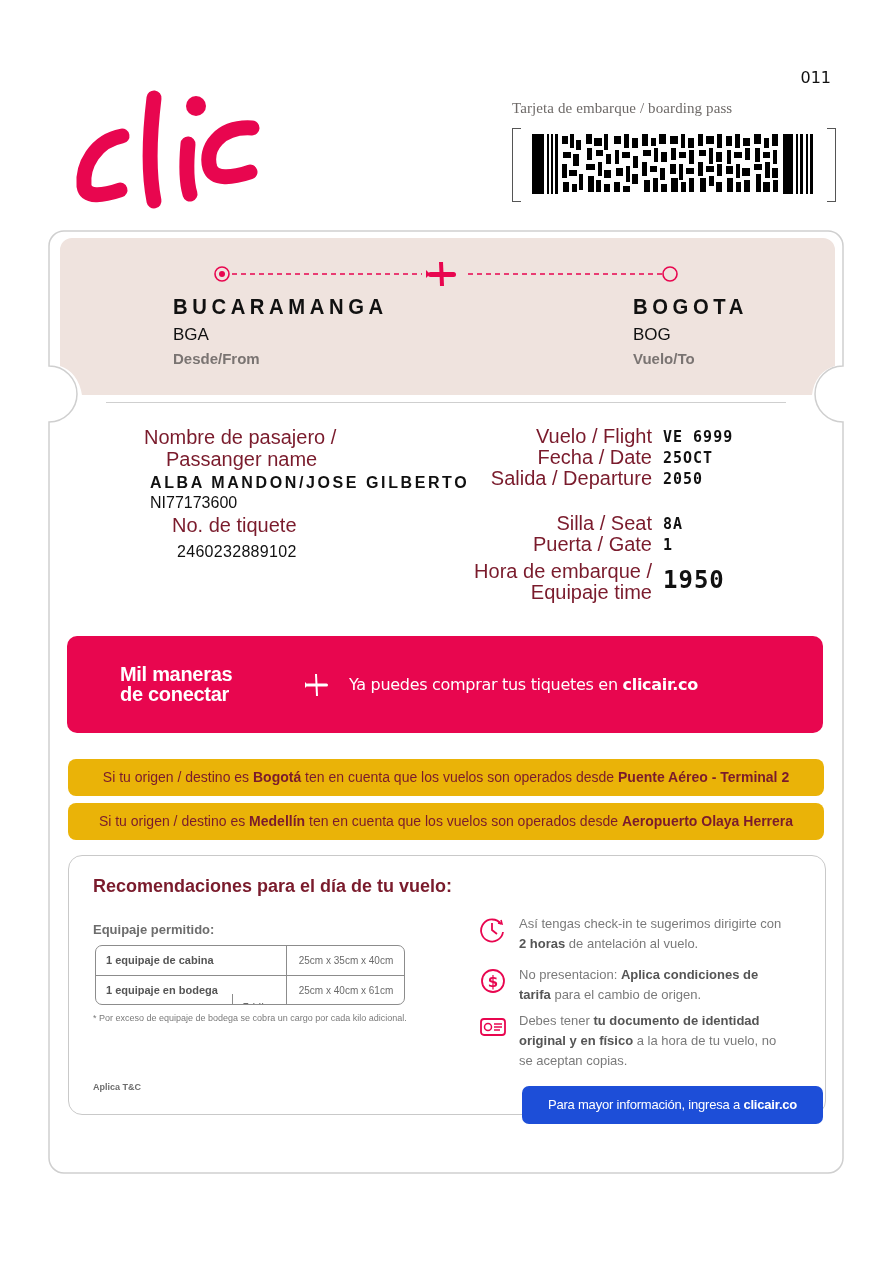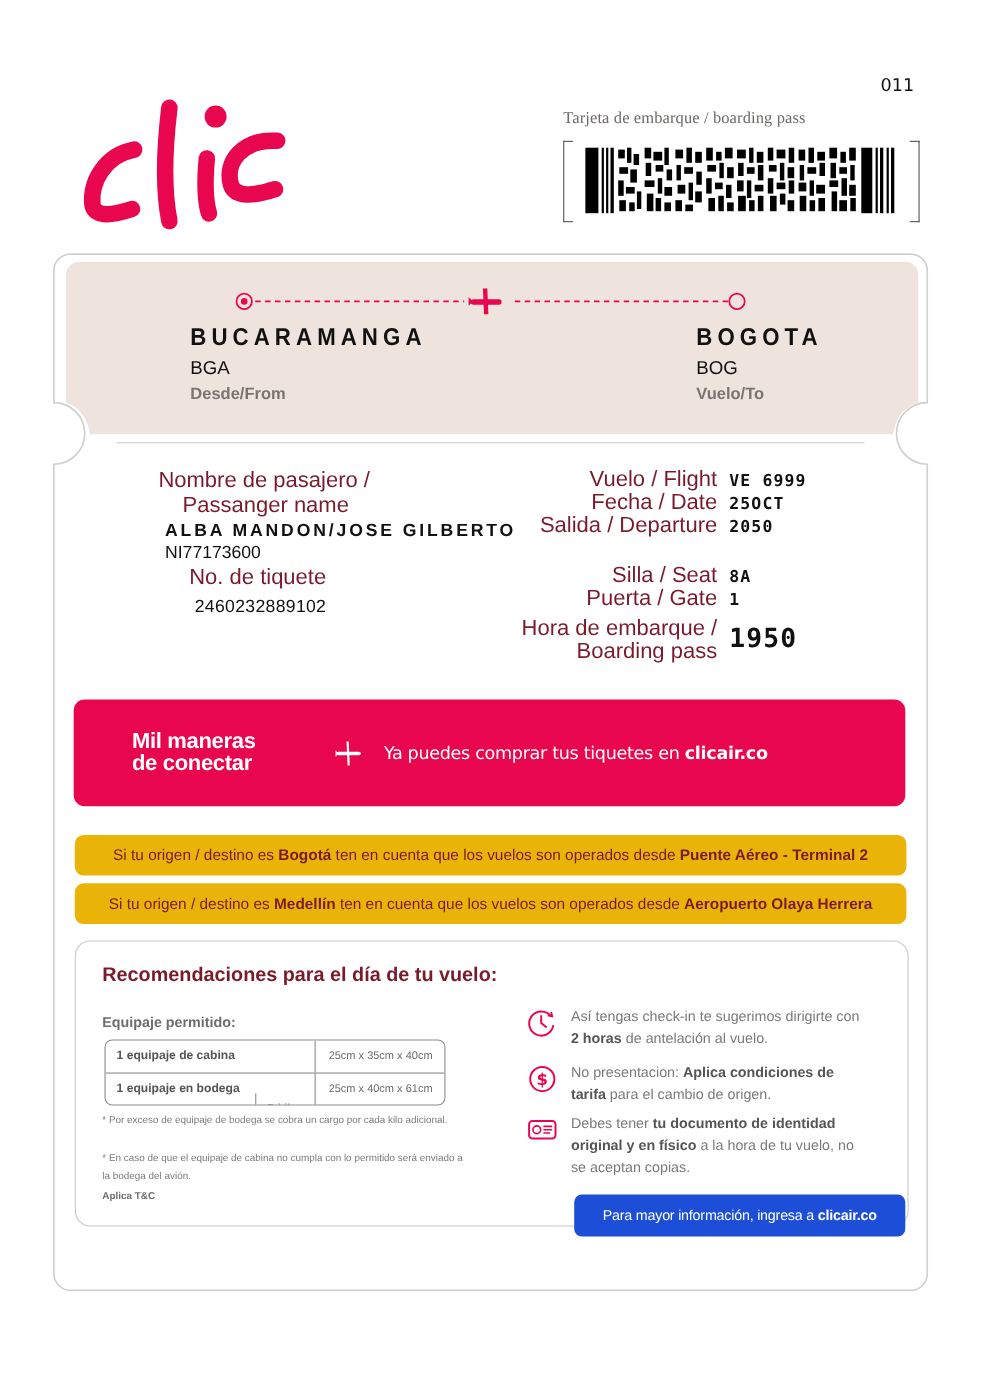--- a/index.html
+++ b/index.html
@@ -245,21 +245,21 @@
 <div class="info-row lbl" style="top:447px;">Fecha / Date</div>
 <div class="info-val" style="top:449px;">25OCT</div>
 <div class="info-row lbl" style="top:468px;">Salida / Departure</div>
 <div class="info-val" style="top:470px;">2050</div>
 <div class="info-row lbl" style="top:513px;">Silla / Seat</div>
 <div class="info-val" style="top:515px;">8A</div>
 <div class="info-row lbl" style="top:534px;">Puerta / Gate</div>
 <div class="info-val" style="top:536px;">1</div>
 <div class="info-row lbl" style="top:561px;">
   <div>Hora de embarque /</div>
-  <div>Boarding pass</div>
+  <div>Equipaje time</div>
 </div>
 <div class="info-val" style="top:566px; font-size:24px;">1950</div>
 
 <div class="promo">
   <div class="promo-title">
     <div>Mil maneras</div>
     <div>de conectar</div>
   </div>
   <svg class="promo-plane" viewBox="0 0 28 24">
     <g fill="#fff">
@@ -289,21 +289,20 @@
       <div class="bag-cell c2">5 kilos</div>
       <div class="bag-cell c3">25cm x 35cm x 40cm</div>
     </div>
     <div class="bag-row r2">
       <div class="bag-cell c1">1 equipaje en bodega</div>
       <div class="bag-cell c2">15 kilos</div>
       <div class="bag-cell c3">25cm x 40cm x 61cm</div>
     </div>
   </div>
   <div class="bag-note" style="top:154px;">* Por exceso de equipaje de bodega se cobra un cargo por cada kilo adicional.</div>
-  <div class="bag-note" style="top:188px;">* En caso de que el equipaje de cabina no cumpla con lo permitido será enviado a la bodega del avión.</div>
   <div class="tc">Aplica T&amp;C</div>
 
   <div class="tip" style="top:58px;">
     <svg class="tip-icon" viewBox="0 0 28 28">
       <path d="M22 8 A11 11 0 1 0 24 16" fill="none" stroke="#e8064f" stroke-width="1.8"></path>
       <path d="M19 7 L23 8 L22 4" fill="none" stroke="#e8064f" stroke-width="1.6"></path>
       <path d="M13 7 V14 L18 18" fill="none" stroke="#e8064f" stroke-width="1.8"></path>
     </svg>
     <span>Así tengas check-in te sugerimos dirigirte con </span><b>2 horas</b><span> de antelación al vuelo.</span>
   </div>

